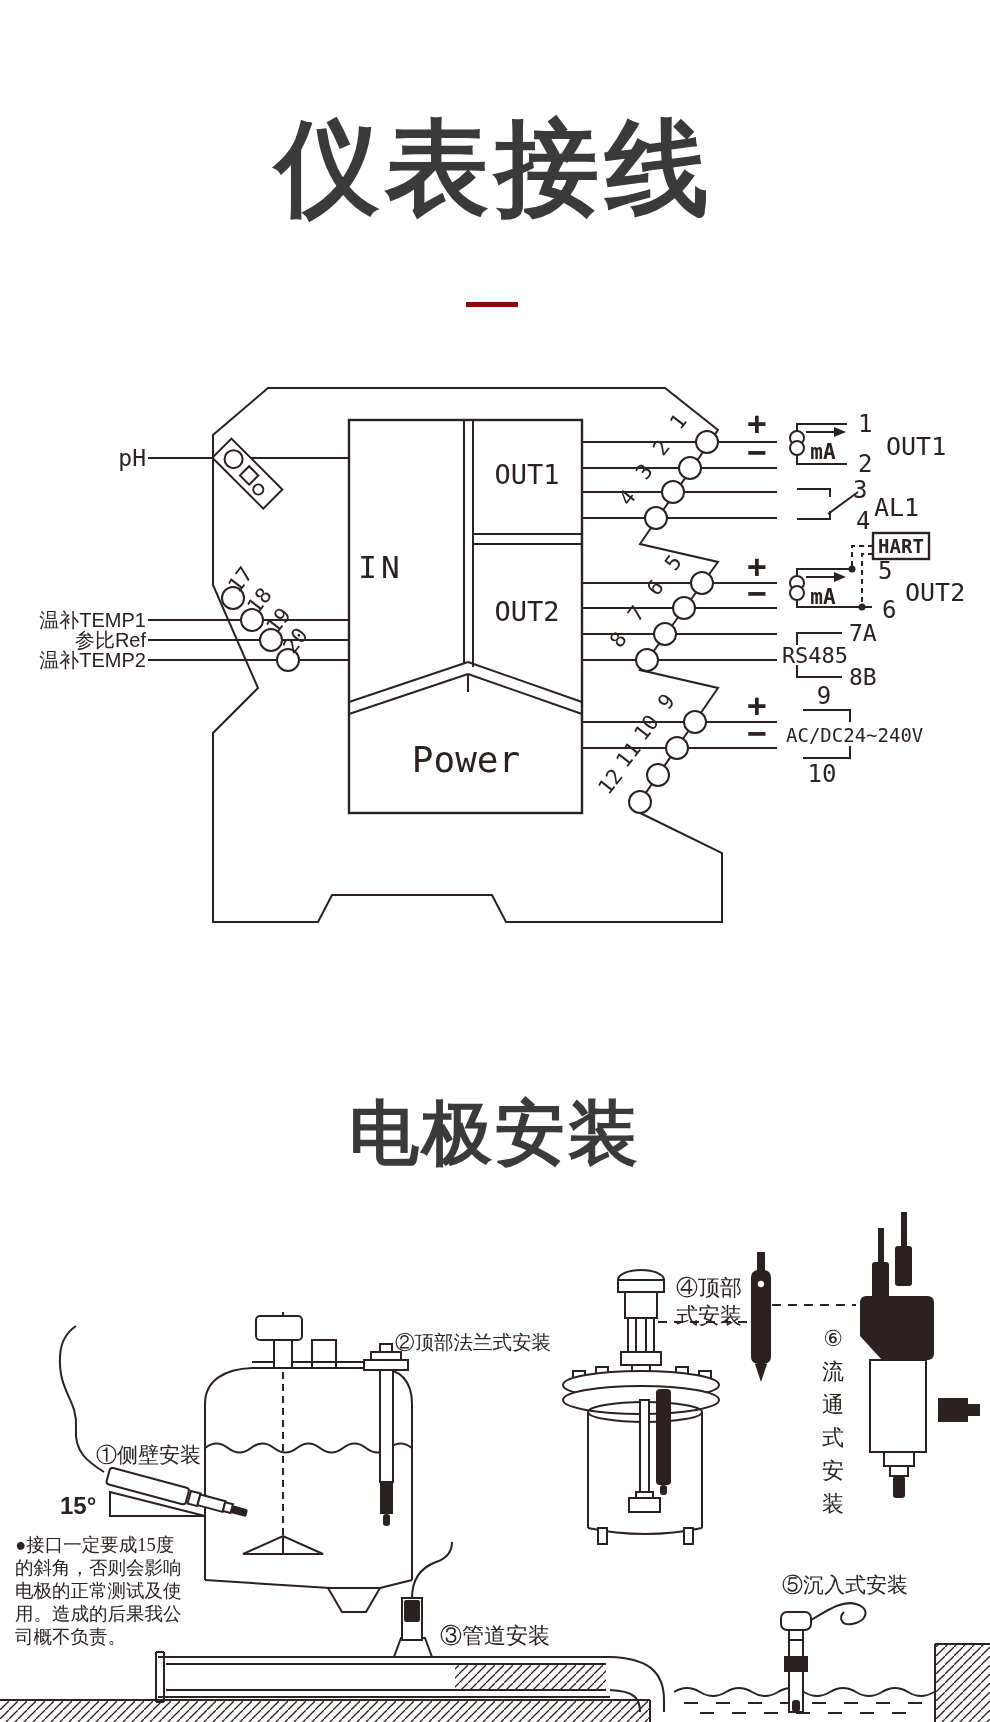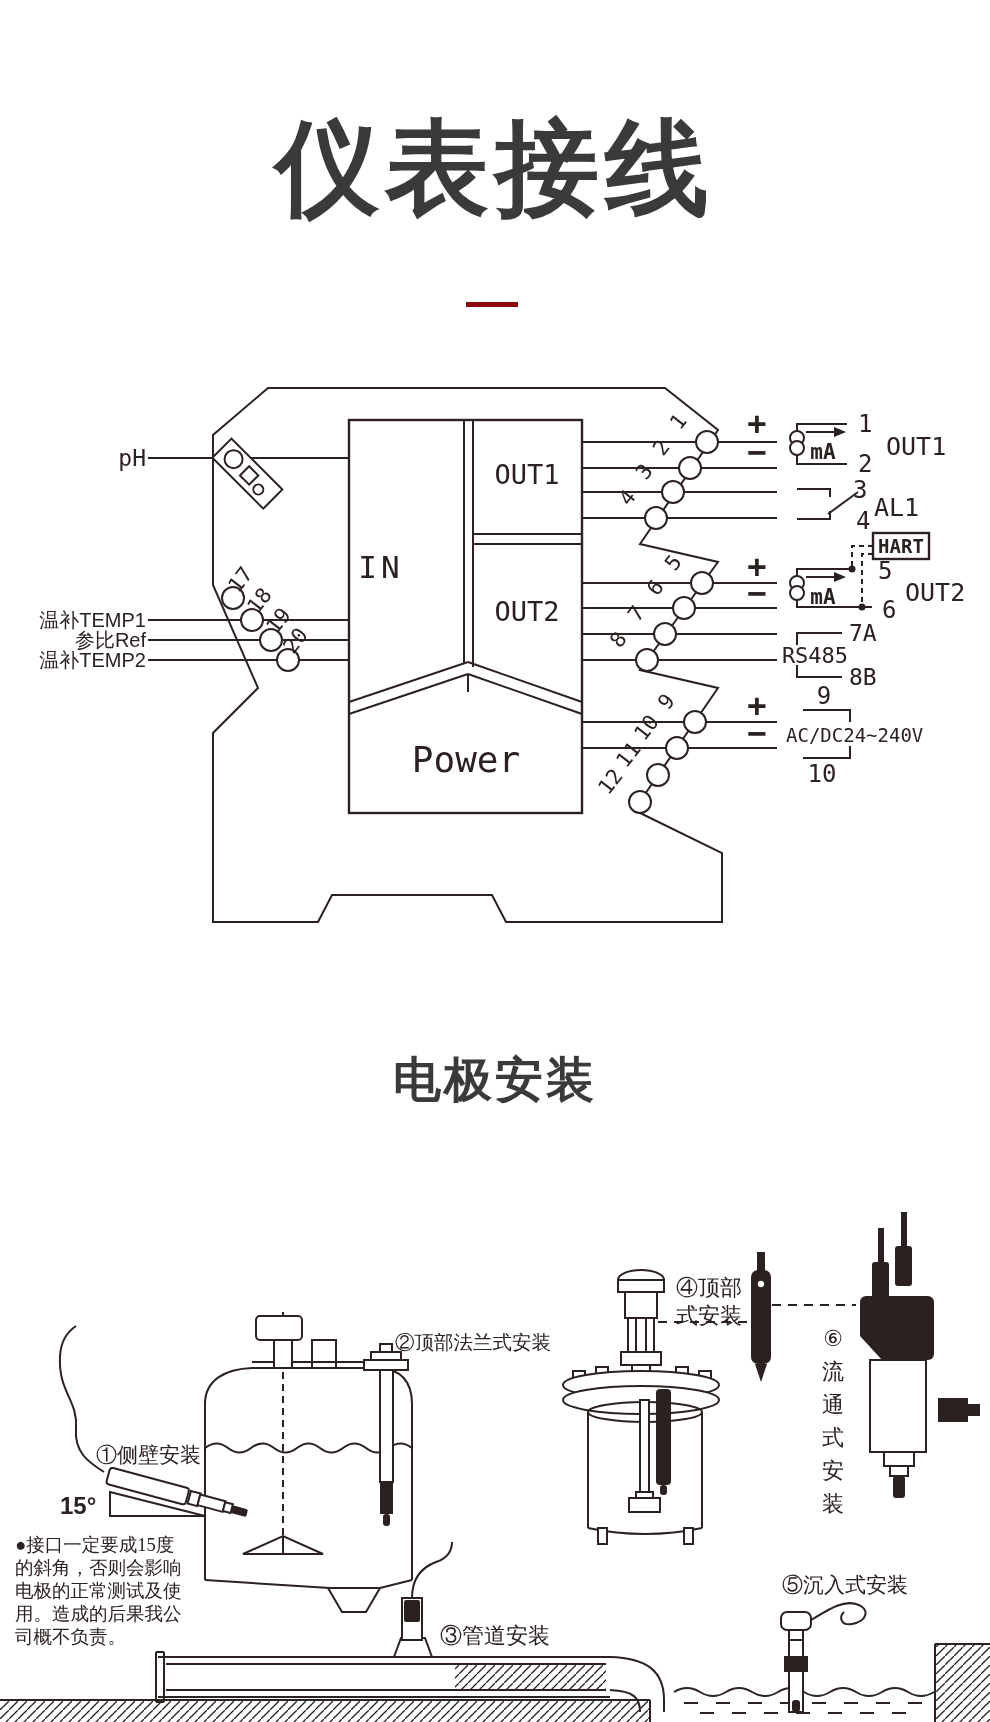--- a/index.html
+++ b/index.html
@@ -1,21 +1,21 @@
 <!DOCTYPE html>
 <html><head>
 <meta charset="utf-8">
 <style>
   html,body{margin:0;padding:0;background:#fff;}
   #page{position:relative;width:990px;height:1722px;background:#fff;overflow:hidden;
         font-family:"Liberation Sans",sans-serif;}
   .title{position:absolute;left:0;width:990px;text-align:center;color:#3a3a3a;
          font-weight:bold;font-family:"Liberation Sans",sans-serif;line-height:1;}
   #title1{top:116px;font-size:104px;letter-spacing:6px;}
-  #title2{top:1056px;font-size:48px;letter-spacing:3px;}
+  #title2{top:1098px;font-size:70px;letter-spacing:3px;}
   #red-dash{position:absolute;left:466px;top:302px;width:52px;height:5px;background:#8e070c;}
   svg{position:absolute;left:0;}
   svg text{fill:#2b2120;}
   .ink{stroke:#2b2120;fill:none;}
   .w2{stroke-width:2px;}
   .w25{stroke-width:2.4px;}
   .fillink{fill:#2b2120;stroke:none;}
   .white{fill:#ffffff;}
   .mono{font-family:"DejaVu Sans Mono",monospace;}
   .sans{font-family:"Liberation Sans",sans-serif;}

